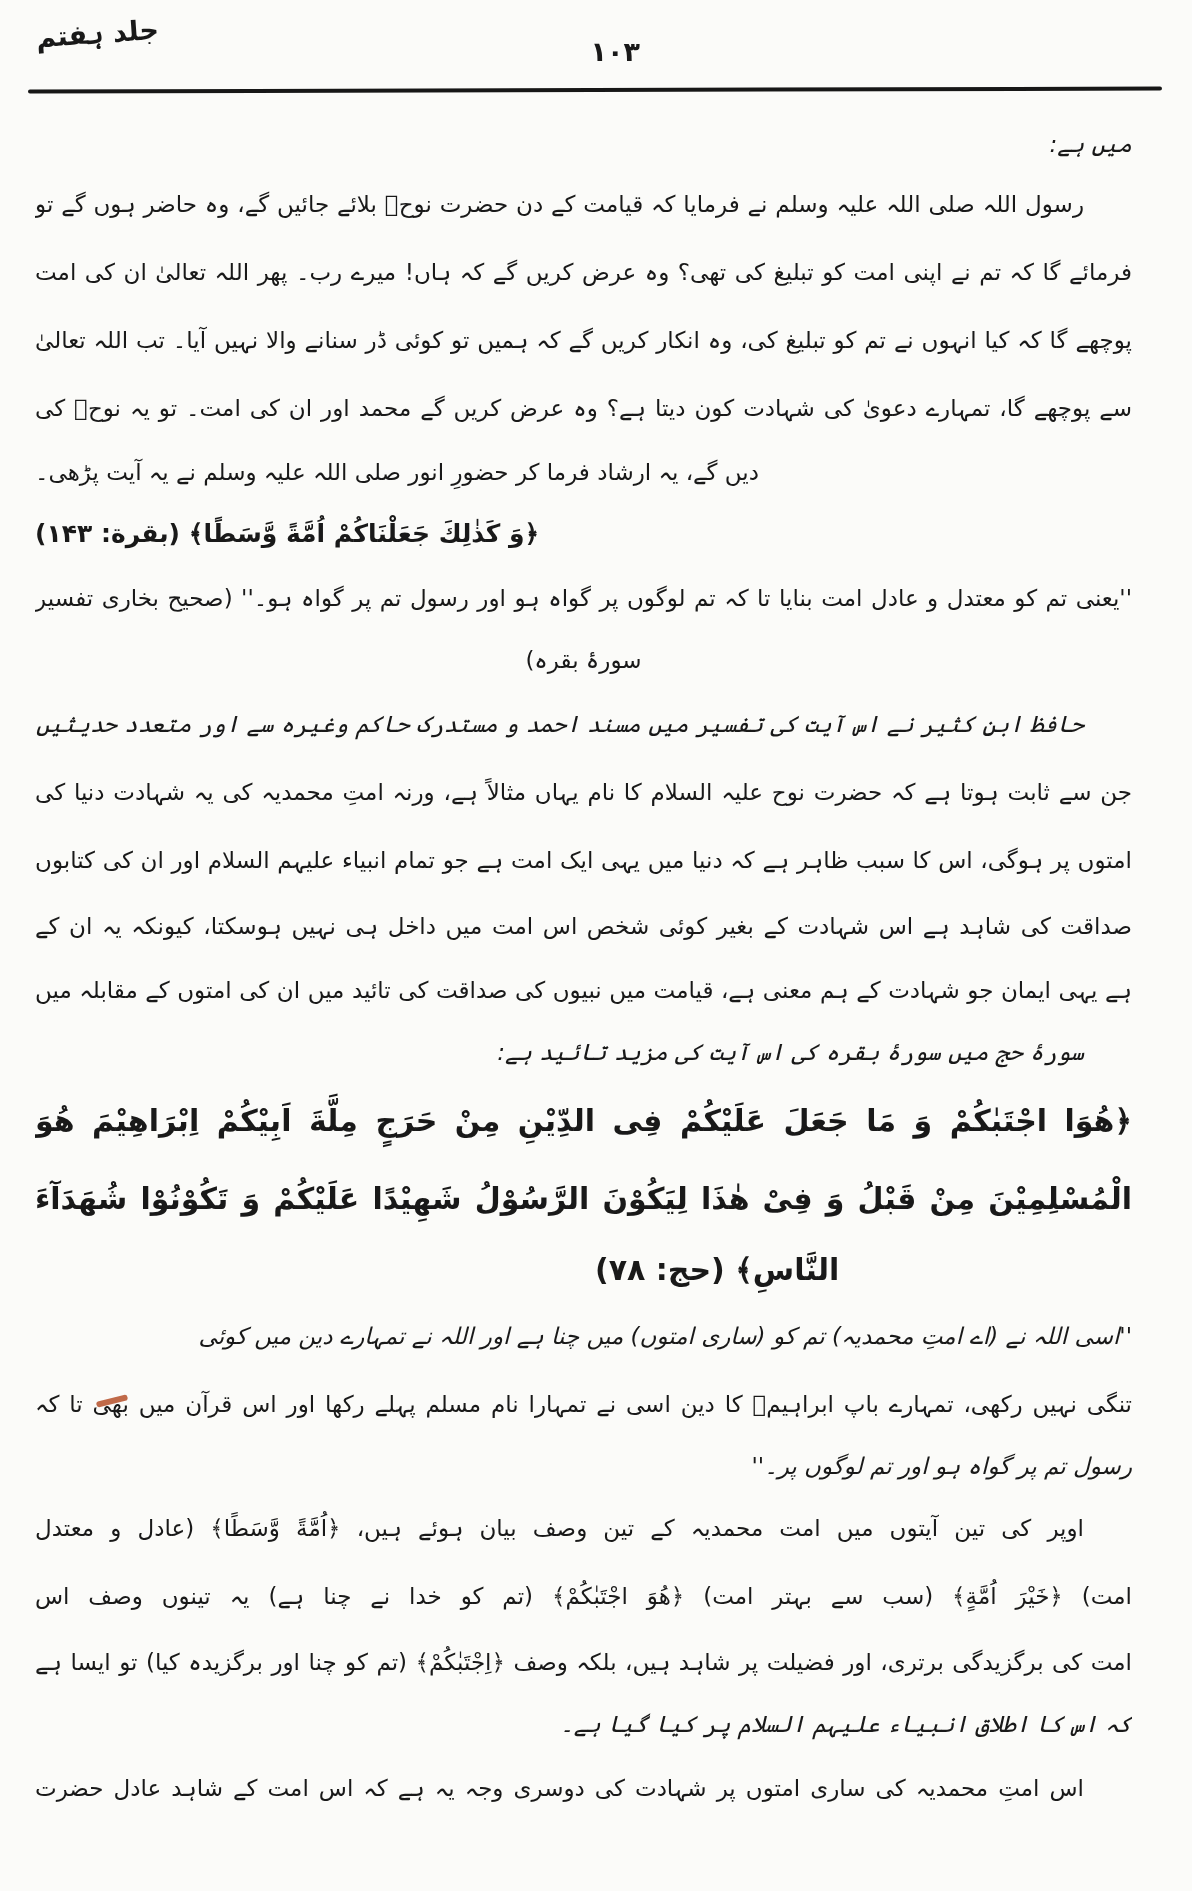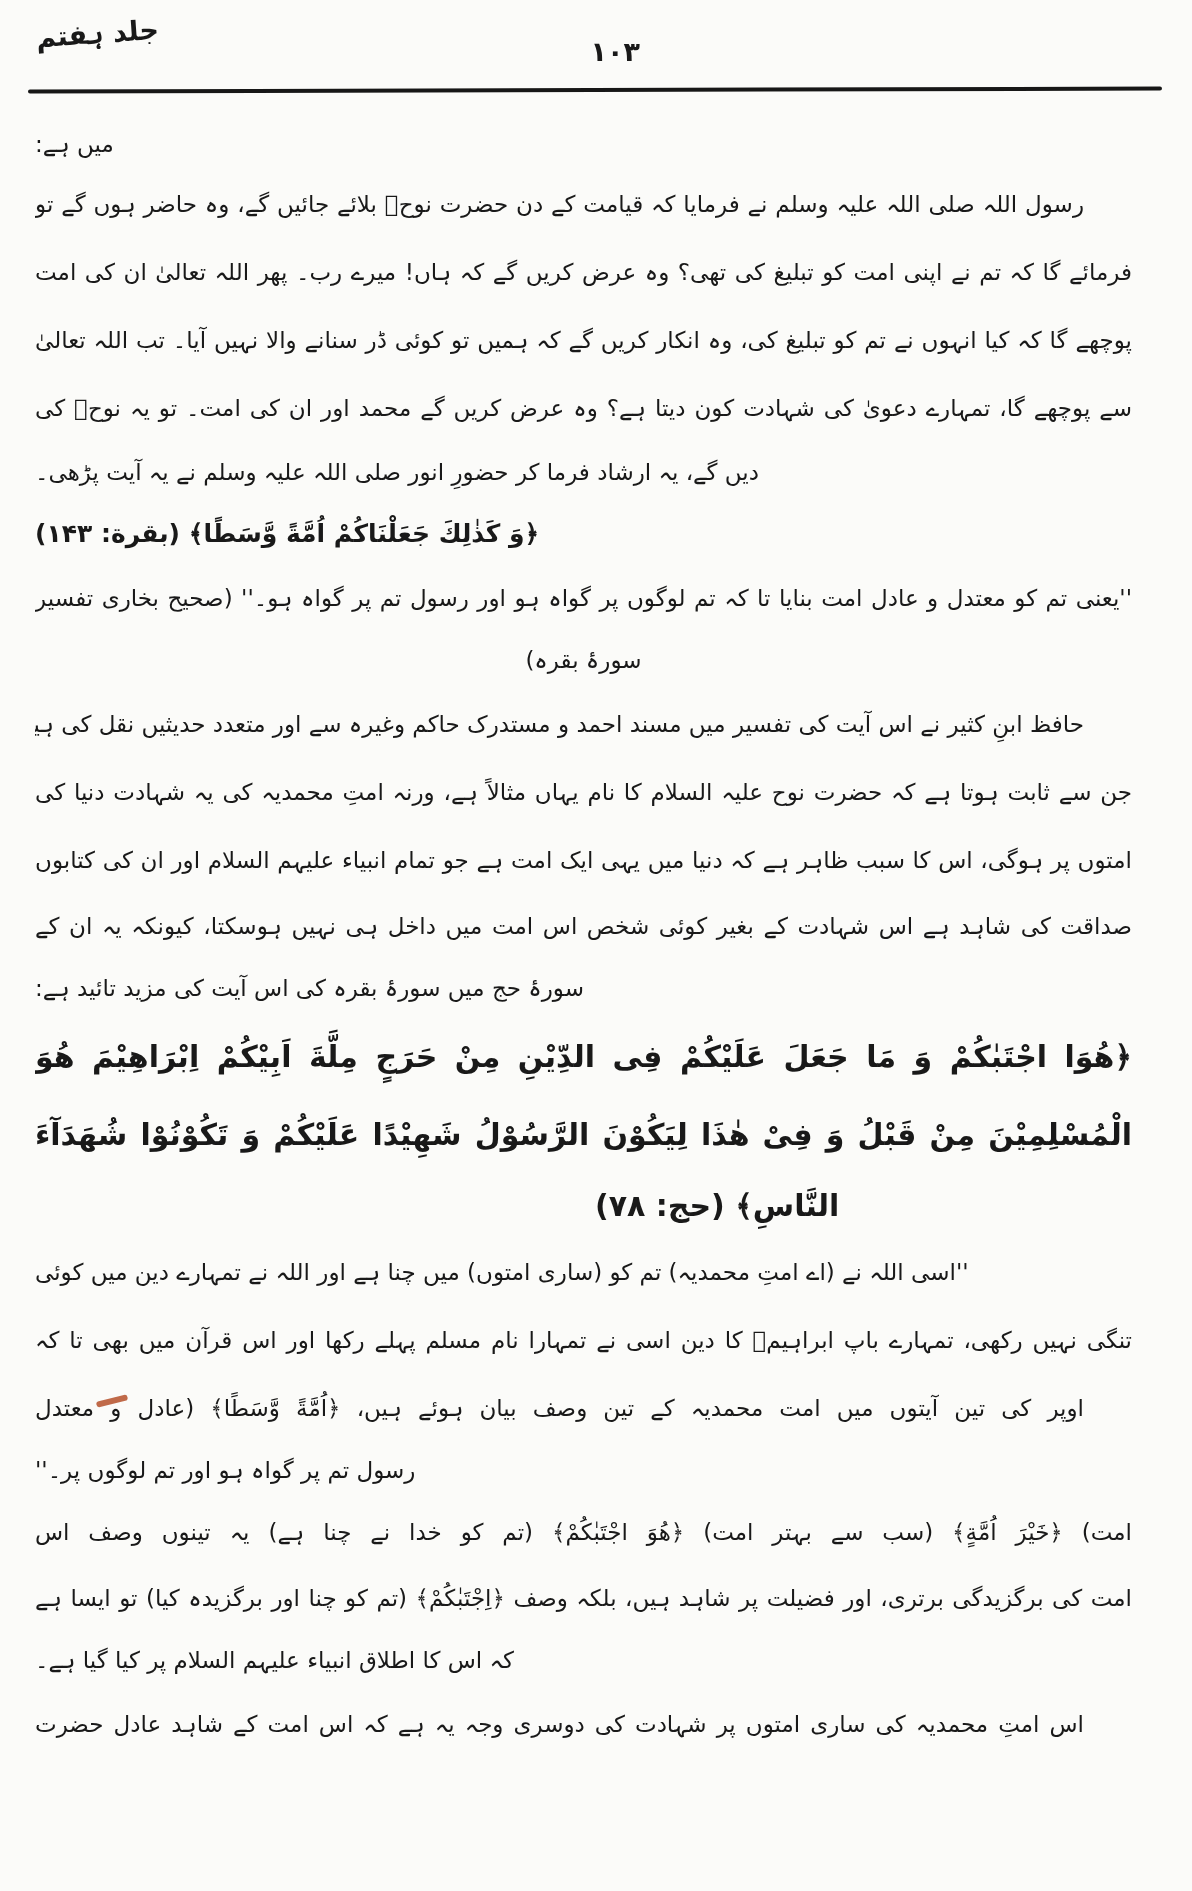--- a/index.html
+++ b/index.html
@@ -42,21 +42,21 @@
   .content{
     position:absolute;top:118px;left:35px;width:1097px;
     direction:rtl;
   }
   .line{
     display:block;overflow:hidden;
     font-size:23px;color:#191919;
   }
   
   .jf{text-align:justify;text-align-last:justify;}
-  .ar{text-align:left;white-space:nowrap;}
+  .ar{text-align:right;white-space:nowrap;font-style:italic;}
   .al{text-align:center;white-space:nowrap;}
   .ac{text-align:left;white-space:nowrap;}
   .ind{padding-right:48px;}
   
   .verse{font-size:30px;font-weight:bold;}
   .verse-sm{font-size:25px;font-weight:bold;}
   .vtail{text-align:left;padding-left:560px;white-space:nowrap;}
   
   .h52{height:52px;line-height:52px;}
   .h56{height:56px;line-height:56px;}
@@ -88,28 +88,29 @@
     <div class="line jf h68">پوچھے گا کہ کیا انہوں نے تم کو تبلیغ کی، وہ انکار کریں گے کہ ہمیں تو کوئی ڈر سنانے والا نہیں آیا۔ تب اللہ تعالیٰ نوحؑ</div>
     <div class="line jf h68">سے پوچھے گا، تمہارے دعویٰ کی شہادت کون دیتا ہے؟ وہ عرض کریں گے محمد اور ان کی امت۔ تو یہ نوحؑ کی شہادت</div>
     <div class="line ac h60">دیں گے، یہ ارشاد فرما کر حضورِ انور صلی اللہ علیہ وسلم نے یہ آیت پڑھی۔</div>
     <div class="line ac verse-sm h64">﴿وَ كَذٰلِكَ جَعَلْنَاكُمْ اُمَّةً وَّسَطًا﴾ (بقرة: ۱۴۳)</div>
     <div class="line jf h64">''یعنی تم کو معتدل و عادل امت بنایا تا کہ تم لوگوں پر گواہ ہو اور رسول تم پر گواہ ہو۔'' (صحیح بخاری تفسیر</div>
     <div class="line al h60">سورۂ بقرہ)</div>
     <div class="line ar ind h68">حافظ ابنِ کثیر نے اس آیت کی تفسیر میں مسند احمد و مستدرک حاکم وغیرہ سے اور متعدد حدیثیں نقل کی ہیں</div>
     <div class="line jf h68">جن سے ثابت ہوتا ہے کہ حضرت نوح علیہ السلام کا نام یہاں مثالاً ہے، ورنہ امتِ محمدیہ کی یہ شہادت دنیا کی ساری</div>
     <div class="line jf h68">امتوں پر ہوگی، اس کا سبب ظاہر ہے کہ دنیا میں یہی ایک امت ہے جو تمام انبیاء علیہم السلام اور ان کی کتابوں کی</div>
     <div class="line jf h64">صداقت کی شاہد ہے اس شہادت کے بغیر کوئی شخص اس امت میں داخل ہی نہیں ہوسکتا، کیونکہ یہ ان کے ایمان کا جز</div>
+    <div class="line jf h64">ہے یہی ایمان جو شہادت کے ہم معنی ہے، قیامت میں نبیوں کی صداقت کی تائید میں ان کی امتوں کے مقابلہ میں</div>
     <div class="line ar ind h60">سورۂ حج میں سورۂ بقرہ کی اس آیت کی مزید تائید ہے:</div>
     <div class="line verse jf h78">﴿هُوَا اجْتَبٰكُمْ وَ مَا جَعَلَ عَلَيْكُمْ فِى الدِّيْنِ مِنْ حَرَجٍ مِلَّةَ اَبِيْكُمْ اِبْرَاهِيْمَ هُوَ سَمّٰكُمُ</div>
     <div class="line verse jf h78">الْمُسْلِمِيْنَ مِنْ قَبْلُ وَ فِىْ هٰذَا لِيَكُوْنَ الرَّسُوْلُ شَهِيْدًا عَلَيْكُمْ وَ تَكُوْنُوْا شُهَدَآءَ عَلَى</div>
     <div class="line verse vtail h64">النَّاسِ﴾ (حج: ۷۸)</div>
     <div class="line ar h68">''اسی اللہ نے (اے امتِ محمدیہ) تم کو (ساری امتوں) میں چنا ہے اور اللہ نے تمہارے دین میں کوئی</div>
     <div class="line jf h68">تنگی نہیں رکھی، تمہارے باپ ابراہیمؑ کا دین اسی نے تمہارا نام مسلم پہلے رکھا اور اس قرآن میں بھی تا کہ</div>
+    <div class="line ar h56">رسول تم پر گواہ ہو اور تم لوگوں پر۔''</div>
     <div class="line jf ind h68">اوپر کی تین آیتوں میں امت محمدیہ کے تین وصف بیان ہوئے ہیں، ﴿اُمَّةً وَّسَطًا﴾ (عادل و معتدل</div>
-    <div class="line ar h56">رسول تم پر گواہ ہو اور تم لوگوں پر۔''</div>
     <div class="line jf h68">امت) ﴿خَيْرَ اُمَّةٍ﴾ (سب سے بہتر امت) ﴿هُوَ اجْتَبٰكُمْ﴾ (تم کو خدا نے چنا ہے) یہ تینوں وصف اس</div>
     <div class="line jf h64">امت کی برگزیدگی برتری، اور فضیلت پر شاہد ہیں، بلکہ وصف ﴿اِجْتَبٰكُمْ﴾ (تم کو چنا اور برگزیدہ کیا) تو ایسا ہے</div>
     <div class="line ar h60">کہ اس کا اطلاق انبیاء علیہم السلام پر کیا گیا ہے۔</div>
     <div class="line jf ind h68">اس امتِ محمدیہ کی ساری امتوں پر شہادت کی دوسری وجہ یہ ہے کہ اس امت کے شاہد عادل حضرت محمد رسول</div>
   </div>
 
   <div class="artifact"></div>
 
 </div>
 

